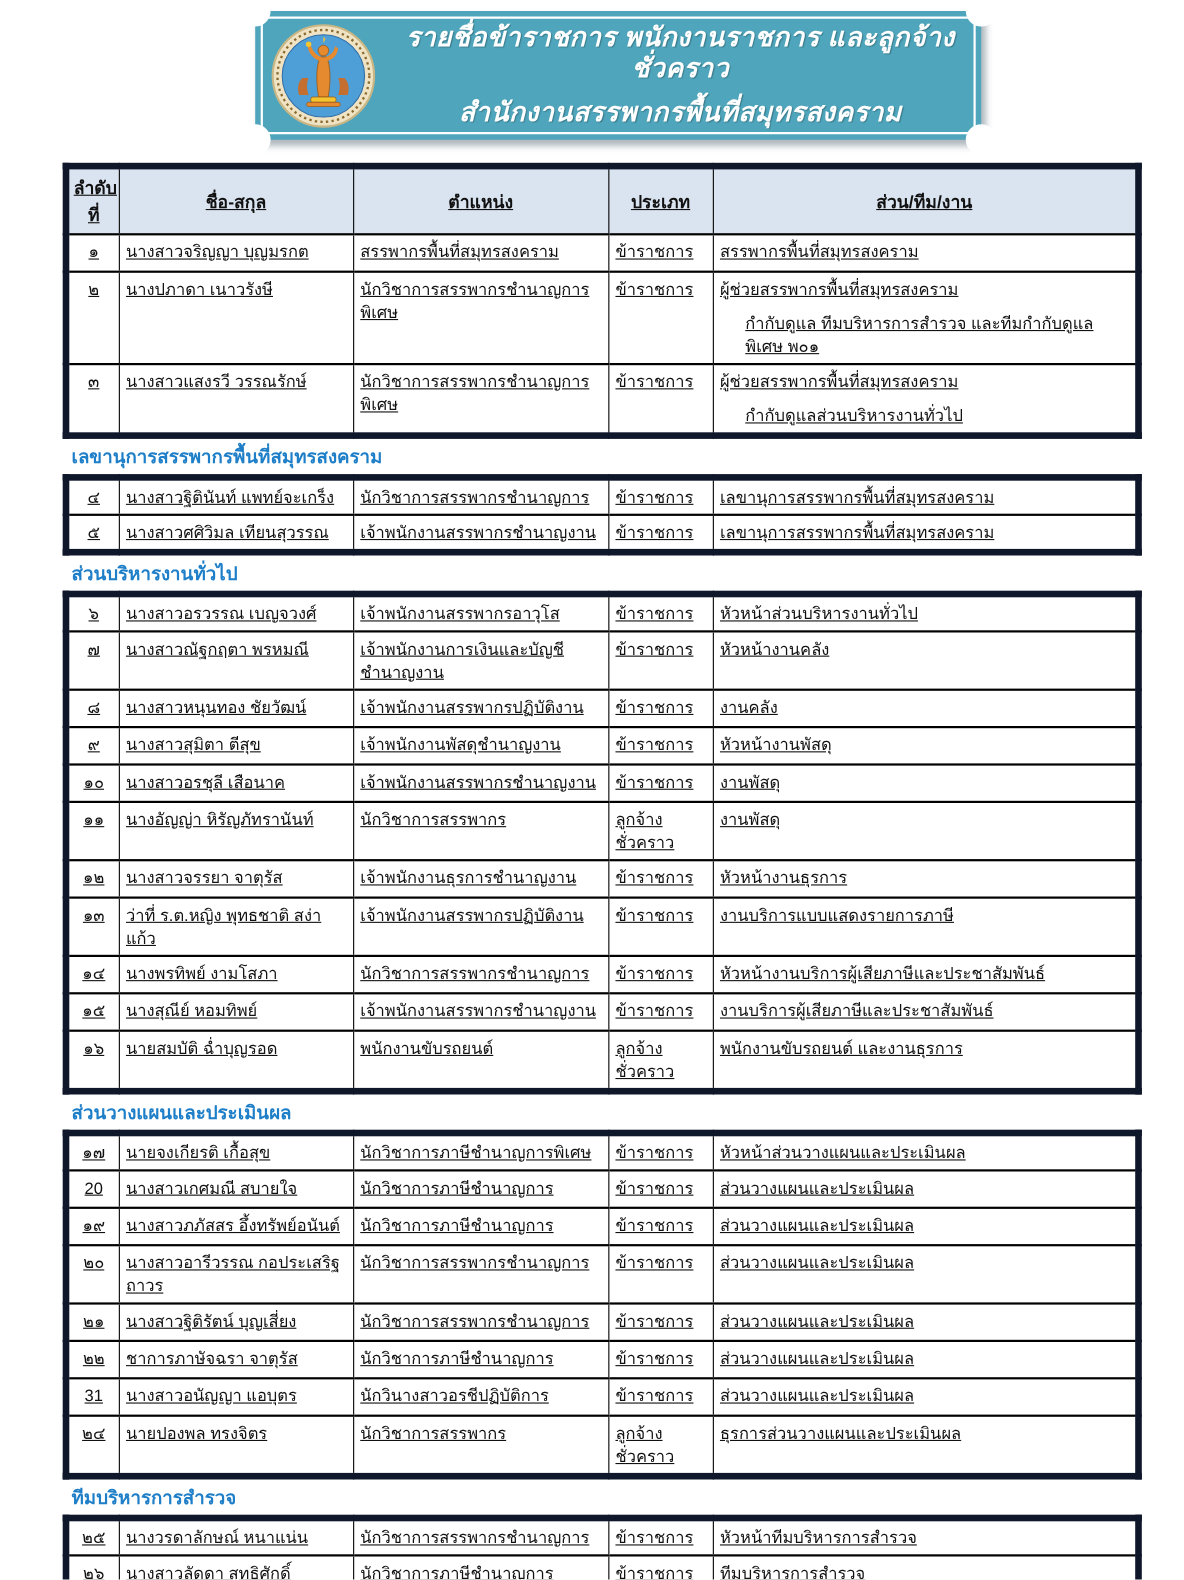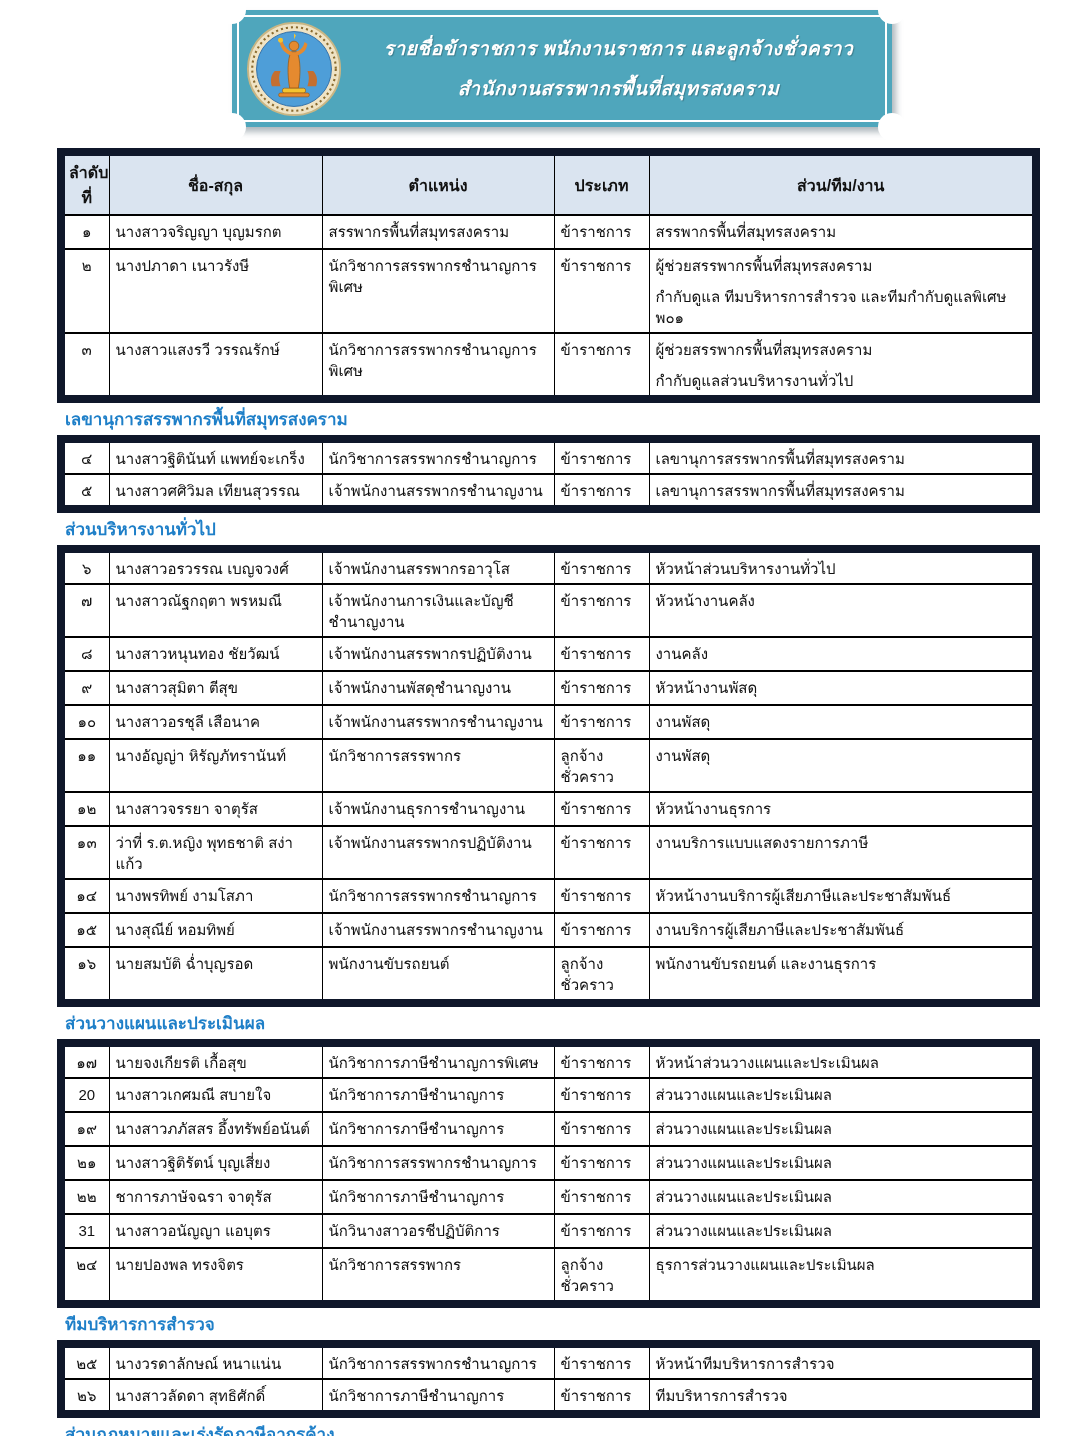--- a/index.html
+++ b/index.html
@@ -30,55 +30,56 @@
   .banner-seal {
     position:absolute; left:14px; top:11px; width:96px; height:96px;
   }
   .banner-text {
     position:absolute; left:0; right:0; top:0; height:100%;
     display:flex; flex-direction:column; justify-content:center; gap:12px;
     text-align:center; padding-left:70px;
   }
   .banner-line {
     color:#ffffff; font-weight:bold; font-style:italic;
-    font-size:19px; line-height:28px; letter-spacing:.5px;
+    font-size:24px; line-height:28px; letter-spacing:.5px;
     text-shadow:1px 1px 1px rgba(0,0,0,.25);
     margin-left:43px;
   }
 
   
   .content { position:absolute; left:57px; top:148px; width:975px; }
 
   .section-heading {
     color:#1E7FC8; font-weight:bold; font-size:17px; line-height:25px;
     margin:4px 0 3px 8px;
   }
 
   table.roster {
     width:975px; border-collapse:collapse; table-layout:fixed;
-    border:8px solid #0f172a;
+    border:6px solid #0f172a;
+    text-decoration:underline;
   }
   col.c-no   { width:48px; }
   col.c-name { width:213px; }
   col.c-pos  { width:232px; }
   col.c-type { width:95px; }
   col.c-unit { width:387px; }
 
   .roster th {
     background:#DAE4F0; border:solid #000; border-width:2px 1px;
     font-size:16px; font-weight:bold; text-align:center;
     height:41px; padding:4px 4px; vertical-align:middle;
   }
   .roster td {
     border:solid #000; border-width:2px 1px;
     font-size:15px; line-height:21px; vertical-align:top;
     height:34px; padding:5px 6px 4px 6px;
   }
   td.cell-no { text-align:center; }
-  .unit-line + .unit-line { margin-top:10px; }
+  .unit-line + .unit-line { margin-top:10px;margin-left:23px; }
 </style>
 </head>
 <body>
 
 <div class="banner">
   <span class="notch tl"></span>
   <span class="notch tr"></span>
   <span class="notch bl"></span>
   <span class="notch br"></span>
 
@@ -341,20 +342,29 @@
           <tr>
             <td class="cell-no">๑๙</td>
             <td>นางสาวภภัสสร อึ้งทรัพย์อนันต์</td>
             <td>นักวิชาการภาษีชำนาญการ</td>
             <td>ข้าราชการ</td>
             <td>
               <div class="unit-line">ส่วนวางแผนและประเมินผล</div>
             </td>
           </tr>
           <tr>
+            <td class="cell-no">๒๐</td>
+            <td>นางสาวอารีวรรณ กอประเสริฐถาวร</td>
+            <td>นักวิชาการสรรพากรชำนาญการ</td>
+            <td>ข้าราชการ</td>
+            <td>
+              <div class="unit-line">ส่วนวางแผนและประเมินผล</div>
+            </td>
+          </tr>
+          <tr>
             <td class="cell-no">๒๑</td>
             <td>นางสาวฐิติรัตน์ บุญเสี่ยง</td>
             <td>นักวิชาการสรรพากรชำนาญการ</td>
             <td>ข้าราชการ</td>
             <td>
               <div class="unit-line">ส่วนวางแผนและประเมินผล</div>
             </td>
           </tr>
           <tr>
             <td class="cell-no">๒๒</td>

